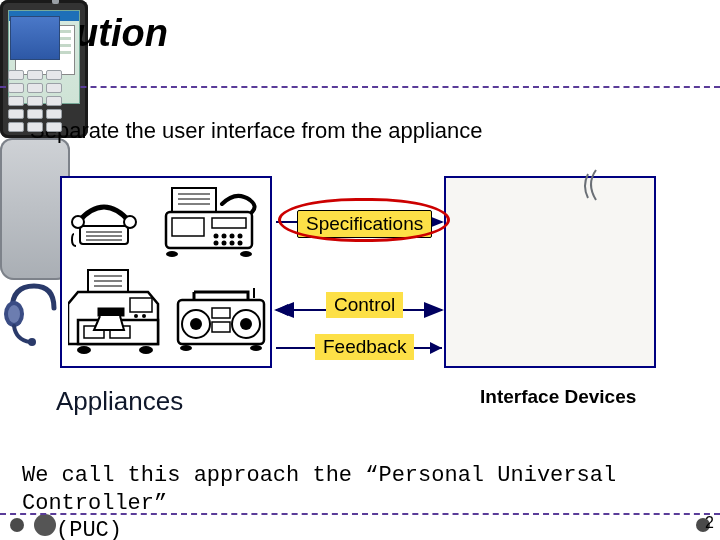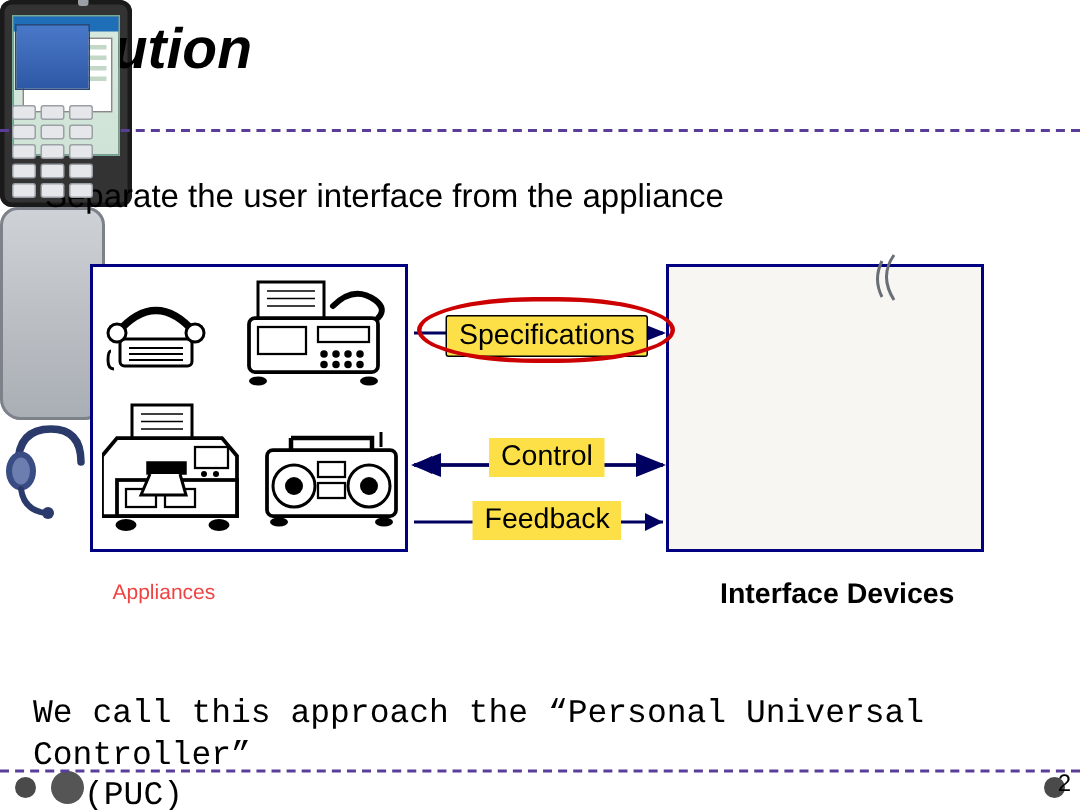--- a/index.html
+++ b/index.html
@@ -16,21 +16,21 @@
   .conclusion { position: absolute; left: 22px; top: 462px; font-size: 22px; color: #000; width: 680px; line-height: 1.25; font-family: Liberation Mono, monospace; }
   .conclusion .indent { margin-left: 34px; }
 
   .page-num { position: absolute; right: 6px; bottom: 8px; font-size: 16px; color: #000; }
 
   
   .box { position: absolute; border: 2px solid #000080; background: #fff; }
   .box-left { left: 60px; top: 176px; width: 212px; height: 192px; }
   .box-right { left: 444px; top: 176px; width: 212px; height: 192px; background: #f7f6f3; }
 
-  .appliances-label { position: absolute; left: 75px; top: 386px; font-size: 14px; color: #ef4444; }
+  .appliances-label { position: absolute; left: 56px; top: 386px; font-size: 26px; color: #0f172a; }
   .devices-label { position: absolute; left: 480px; top: 386px; font-size: 19px; color: #000; font-weight: bold; }
 
   
   .mid-label { position: absolute; font-size: 19px; color: #000; background: #fde047; border: 1.5px solid #000; padding: 2px 8px; }
   .spec-label { left: 297px; top: 210px; border-radius: 2px; }
   .ctrl-label { left: 326px; top: 292px; border: none; }
   .fb-label { left: 315px; top: 334px; border: none; }
 
   
   .red-ellipse { position: absolute; left: 278px; top: 198px; width: 172px; height: 44px; border: 3px solid #cc0000; border-radius: 50% / 55%; pointer-events: none; }

